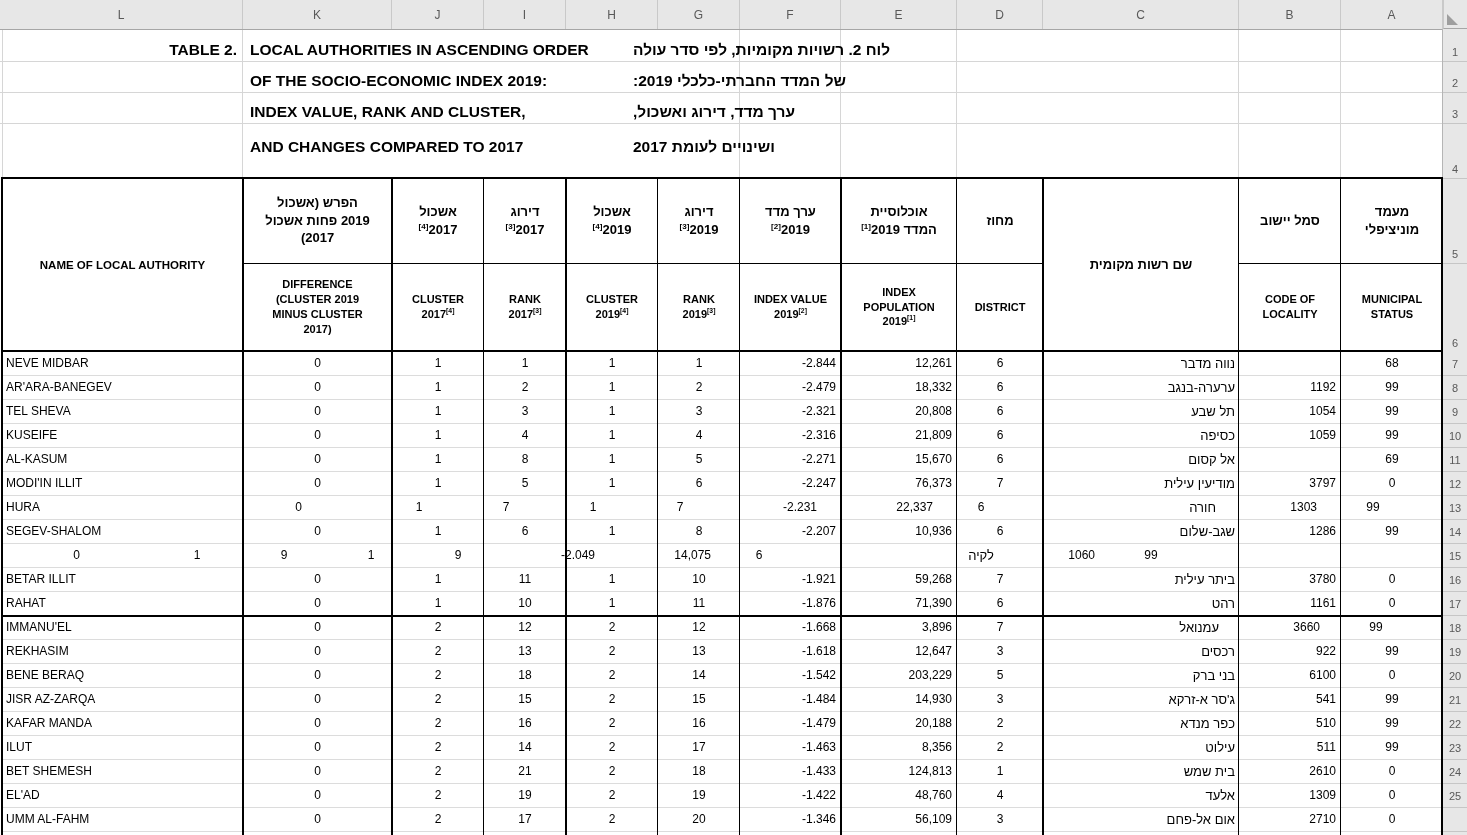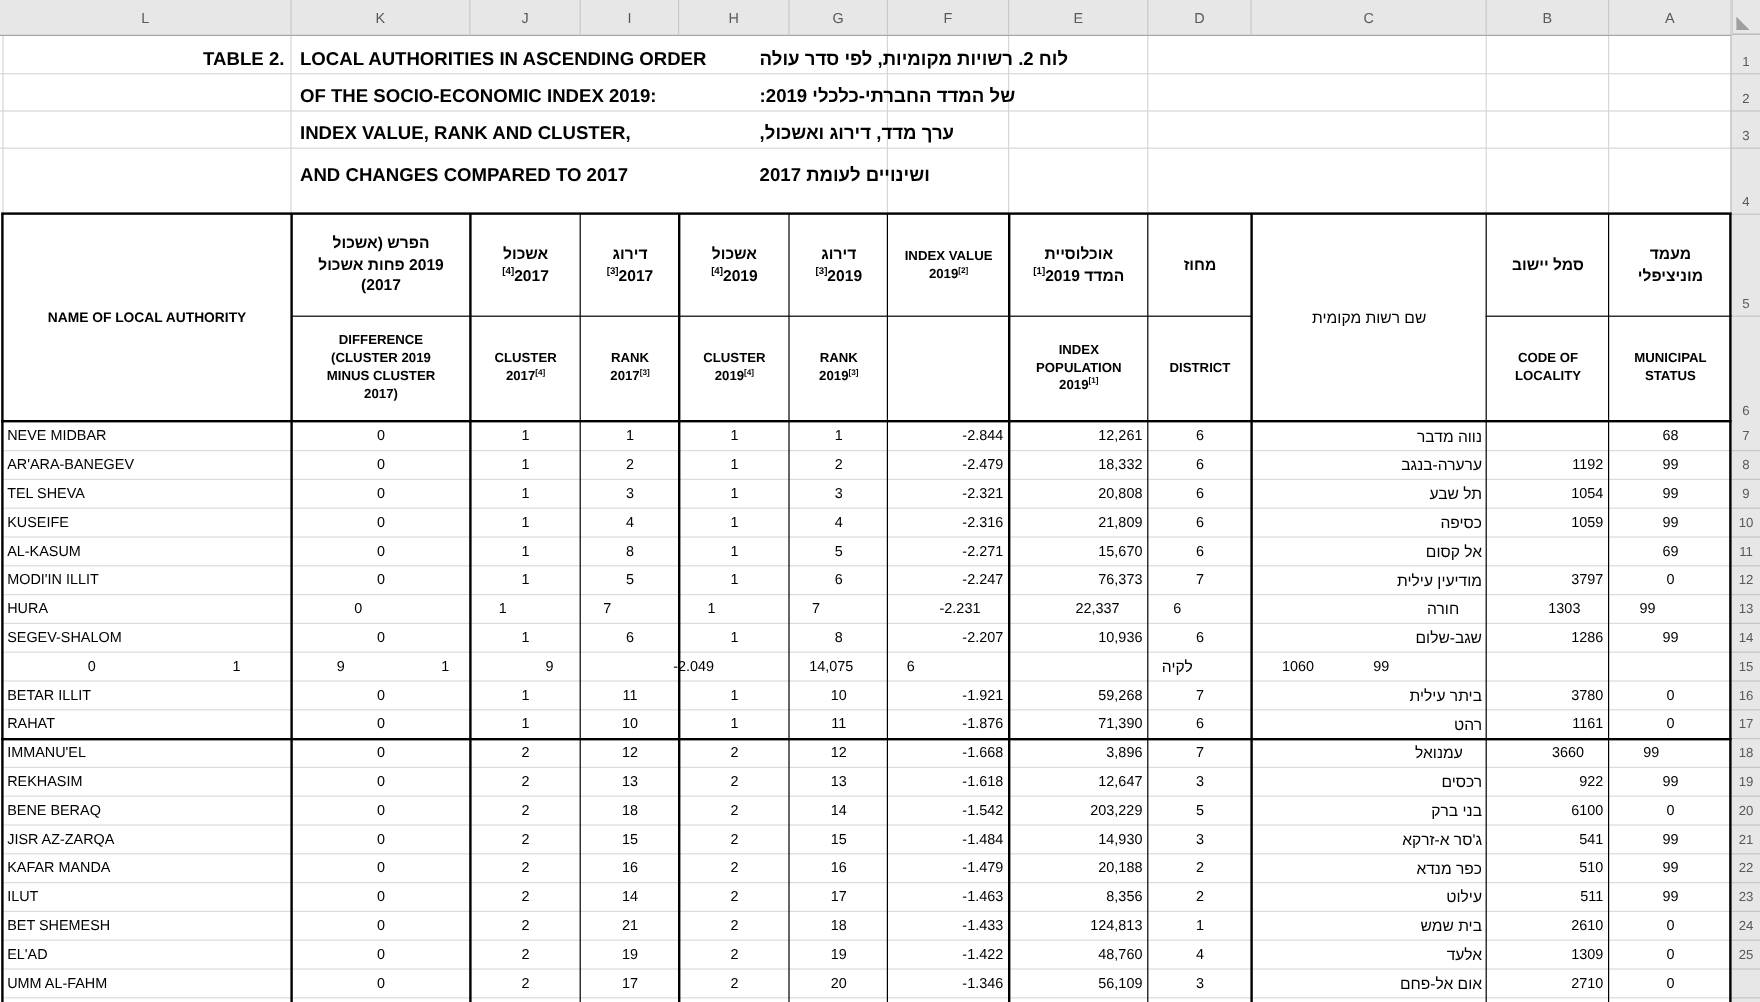--- a/index.html
+++ b/index.html
@@ -32,21 +32,21 @@
   .hd{position:absolute;top:178px;box-sizing:border-box;}
   .hfull{height:173px;display:flex;align-items:center;justify-content:center;text-align:center;}
   .hhe{height:85px;display:flex;flex-direction:column;align-items:center;justify-content:center;
        text-align:center;font-weight:bold;font-size:13px;direction:rtl;line-height:1.35;}
   .hhe.pre{white-space:pre-line;display:flex;}
   .hen{height:88px;display:flex;flex-direction:column;align-items:center;justify-content:center;
        text-align:center;font-weight:bold;font-size:11px;line-height:1.35;}
   .hen .top{display:block;}
   .hen .top.nowrap{white-space:nowrap;}
   .hname{font-weight:bold;font-size:11.5px;}
-  .hcname{font-weight:normal;font-size:13px;direction:rtl;}
+  .hcname{font-weight:bold;font-size:13px;direction:rtl;}
   sup{font-size:0.62em;line-height:0;}
   
   #rows{position:absolute;left:2px;top:352px;width:1441px;}
   .drow{position:relative;height:24px;display:flex;box-sizing:border-box;border-bottom:1px solid #dcdcdc;}
   .dc{display:block;flex:none;font-size:12px;line-height:23px;overflow:hidden;white-space:nowrap;box-sizing:border-box;}
   .a-l{text-align:left;padding-left:4px;}
   .a-c{text-align:center;}
   .a-r{text-align:right;padding-right:5px;}
   .dc.he{direction:rtl;text-align:right;padding-right:4px;font-size:13px;}
 </style>
@@ -194,20 +194,24 @@
     <div class="hhe">
       <span>דירוג</span>
       <span><span>2019</span><sup>[3]</sup></span>
     </div>
     <div class="hen">
       <span class="top">RANK</span>
       <span><span>2019</span><sup>[3]</sup></span>
     </div>
   </div>
   <div class="hd" style="left:740px;width:101px">
+    <div class="hhe">
+      <span>ערך מדד</span>
+      <span><span>2019</span><sup>[2]</sup></span>
+    </div>
     <div class="hen">
       <span class="top nowrap">INDEX VALUE</span>
       <span><span>2019</span><sup>[2]</sup></span>
     </div>
   </div>
   <div class="hd" style="left:841px;width:116px">
     <div class="hhe">
       <span>אוכלוסיית</span>
       <span><span>המדד 2019</span><sup>[1]</sup></span>
     </div>

